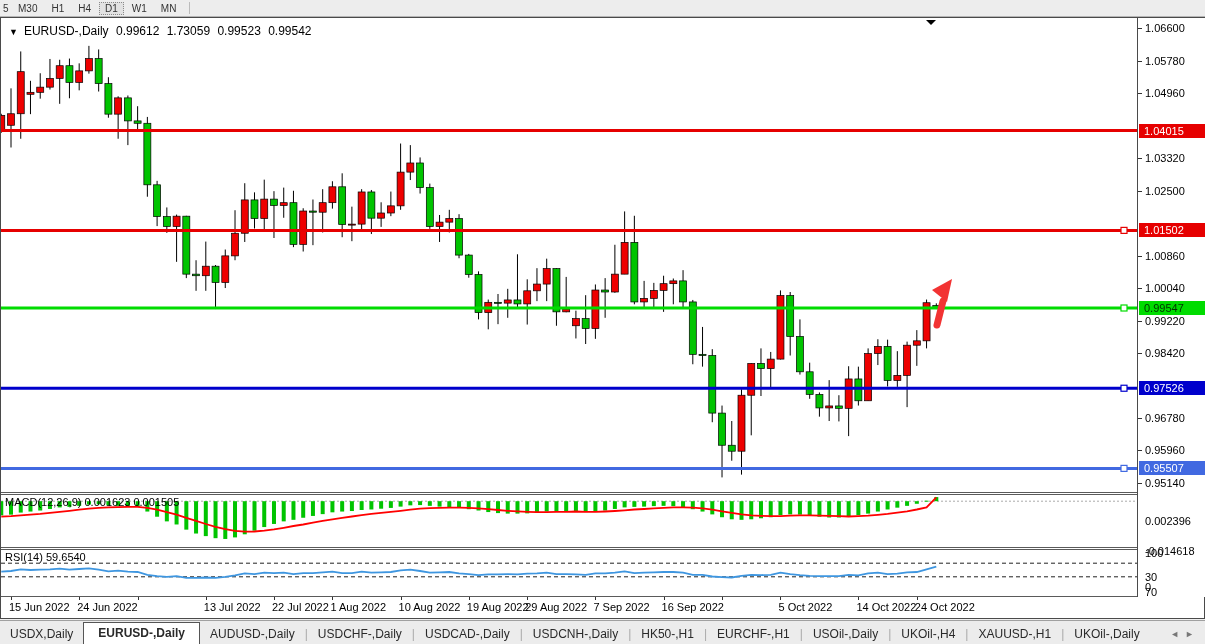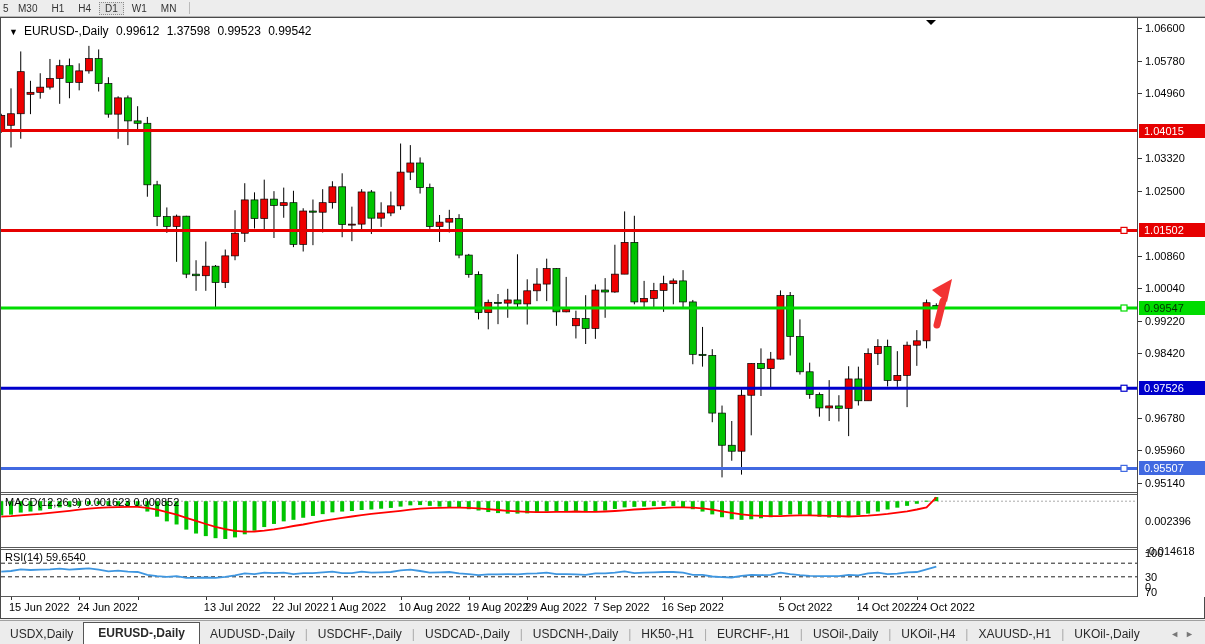--- a/index.html
+++ b/index.html
@@ -262,21 +262,21 @@
         <rect x="1120" y="447.3921000000003" width="6" height="6" fill="#fff" stroke="#4169e1" stroke-width="1.2"></rect>
         <polygon points="925,2 935,2 930,7" fill="#000"></polygon>
         <g>
           <path d="M936 307 L942 283" stroke="#f23333" stroke-width="7" stroke-linecap="round" fill="none"></path>
           <polygon points="951,261 931,272 946,284" fill="#f23333"></polygon>
         </g>
       </svg>
     <div id="title">
       <span class="tri">▼</span><span>EURUSD-,Daily</span>
       <span>0.99612</span>
-      <span>1.37598</span>
+      <span>1.73059</span>
       <span>0.99523</span>
       <span>0.99542</span>
     </div>
 
     <div class="sep" style="top:474px"></div>
     <div class="sep" style="top:476px"></div>
     <svg id="macdsvg" width="1136" height="52" style="position:absolute;left:0;top:477px">
         <line x1="0" y1="6.2" x2="1136" y2="6.2" stroke="#aaa" stroke-width="1" stroke-dasharray="2,2"></line>
         <rect x="-1.7400000000000002" y="6.2" width="4" height="14.222999999999999" fill="#00c400"></rect>
         <rect x="8" y="6.2" width="4" height="13.447199999999999" fill="#00c400"></rect>
@@ -373,21 +373,21 @@
         <rect x="894.34" y="6.2" width="4" height="6.464999999999999" fill="#00c400"></rect>
         <rect x="904.08" y="6.2" width="4" height="4.654800000000001" fill="#00c400"></rect>
         <rect x="913.82" y="6.2" width="4" height="2.5859999999999994" fill="#00c400"></rect>
         <rect x="923.5600000000001" y="5.6828" width="4" height="1" fill="#00c400"></rect>
         <rect x="933.3000000000001" y="2.0624000000000002" width="4" height="4.1376" fill="#00c400"></rect>
         <polyline points="0.2599999999999998,21.7 10,21.2 19.740000000000002,20.4 29.48,19.6 39.22,18.9 48.96,17.8 58.7,16.8 68.44,15.8 78.18,14.7 87.92,13.7 97.66,12.9 107.4,12.4 117.14,12.1 126.88,11.9 136.62,11.9 146.36,12.9 156.1,14.7 165.84,17.1 175.58,19.6 185.32,22.8 195.06,25.9 204.8,29.0 214.54,31.8 224.28,34.1 234.02,35.9 243.76,36.7 253.5,36.5 263.24,35.7 272.98,34.4 282.72,32.8 292.46,31.0 302.2,29.5 311.94,27.7 321.68,25.9 331.42,24.3 341.16,22.8 350.90000000000003,21.5 360.64,20.2 370.38,18.9 380.12,17.8 389.86,16.8 399.6,15.8 409.34000000000003,14.7 419.08,13.7 428.82,13.2 438.56,12.9 448.3,12.7 458.04,12.7 467.78000000000003,12.9 477.52,13.4 487.26,14.2 497,15.0 506.74,15.8 516.48,16.3 526.22,16.8 535.96,17.1 545.7,17.1 555.44,16.8 565.1800000000001,16.8 574.92,16.5 584.66,16.8 594.4,16.8 604.14,16.5 613.88,16.0 623.62,15.3 633.36,14.5 643.1,14.0 652.84,13.4 662.58,12.9 672.32,12.4 682.0600000000001,12.4 691.8000000000001,12.7 701.54,13.4 711.28,14.7 721.02,16.3 730.76,17.8 740.5,19.4 750.24,20.4 759.98,20.9 769.72,21.2 779.46,21.2 789.2,20.7 798.94,20.4 808.6800000000001,20.4 818.4200000000001,20.7 828.16,20.9 837.9,21.2 847.64,21.5 857.38,21.2 867.12,20.7 876.86,19.9 886.6,18.9 896.34,17.6 906.08,16.3 915.82,14.5 925.5600000000001,12.4 935.3000000000001,2.3" fill="none" stroke="#ff0000" stroke-width="1.8"></polyline>
       </svg>
     <div class="indlabel" style="top:478px">
       <span>MACD(12,26,9)</span>
       <span>0.001623</span>
-      <span>0.000852</span>
+      <span>0.001505</span>
     </div>
 
     <div class="sep" style="top:529px"></div>
     <div class="sep" style="top:531px"></div>
     <svg id="rsisvg" width="1136" height="46" style="position:absolute;left:0;top:532px">
         <line x1="0" y1="13.200000000000001" x2="1136" y2="13.200000000000001" stroke="#222" stroke-width="1" stroke-dasharray="4,3"></line>
         <line x1="0" y1="26.8" x2="1136" y2="26.8" stroke="#222" stroke-width="1" stroke-dasharray="4,3"></line>
         <polyline points="0.2599999999999998,21.7 10,21.0 19.740000000000002,19.3 29.48,20.0 39.22,19.7 48.96,19.3 58.7,18.6 68.44,19.7 78.18,19.0 87.92,18.3 97.66,19.7 107.4,21.4 117.14,20.7 126.88,21.7 136.62,22.0 146.36,24.8 156.1,26.1 165.84,26.8 175.58,26.1 185.32,27.8 195.06,27.8 204.8,27.5 214.54,27.8 224.28,26.8 234.02,25.4 243.76,23.4 253.5,24.1 263.24,22.7 272.98,23.1 282.72,22.7 292.46,24.1 302.2,23.1 311.94,23.1 321.68,22.4 331.42,21.7 341.16,23.1 350.90000000000003,23.1 360.64,21.7 370.38,22.7 380.12,22.4 389.86,22.0 399.6,20.3 409.34000000000003,19.7 419.08,21.0 428.82,22.7 438.56,22.4 448.3,22.0 458.04,23.4 467.78000000000003,24.1 477.52,25.1 487.26,24.4 497,24.4 506.74,24.1 516.48,24.4 526.22,23.7 535.96,23.4 545.7,22.7 555.44,24.1 565.1800000000001,24.1 574.92,24.4 584.66,24.8 594.4,23.4 604.14,23.4 613.88,22.7 623.62,21.4 633.36,23.1 643.1,22.7 652.84,22.4 662.58,22.0 672.32,22.0 682.0600000000001,22.7 691.8000000000001,24.8 701.54,24.8 711.28,26.5 721.02,27.1 730.76,27.5 740.5,25.8 750.24,24.8 759.98,25.1 769.72,24.8 779.46,22.7 789.2,24.1 798.94,25.1 808.6800000000001,25.8 818.4200000000001,26.1 828.16,26.1 837.9,26.1 847.64,24.8 857.38,25.4 867.12,23.4 876.86,22.7 886.6,24.1 896.34,23.7 906.08,22.4 915.82,22.0 925.5600000000001,19.3 935.3000000000001,16.7" fill="none" stroke="#3e96e0" stroke-width="1.8"></polyline>
       </svg>
     <div class="indlabel" style="top:533px">

